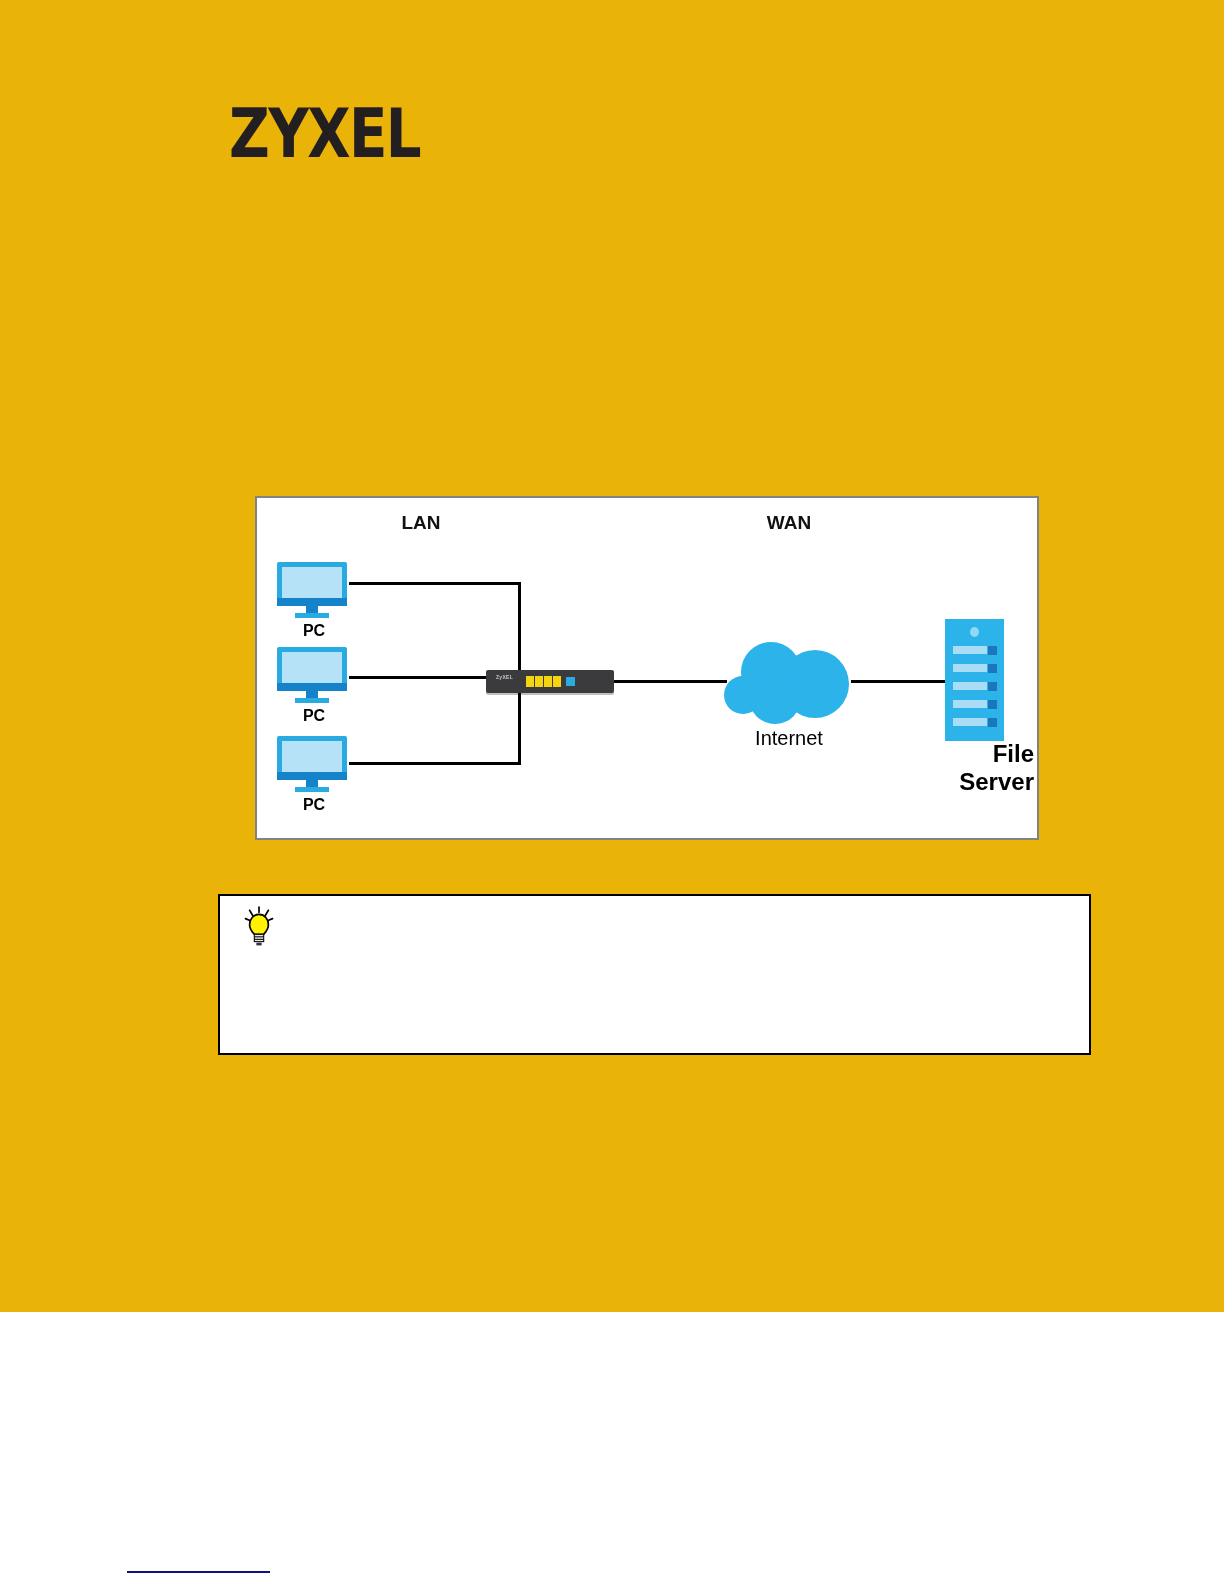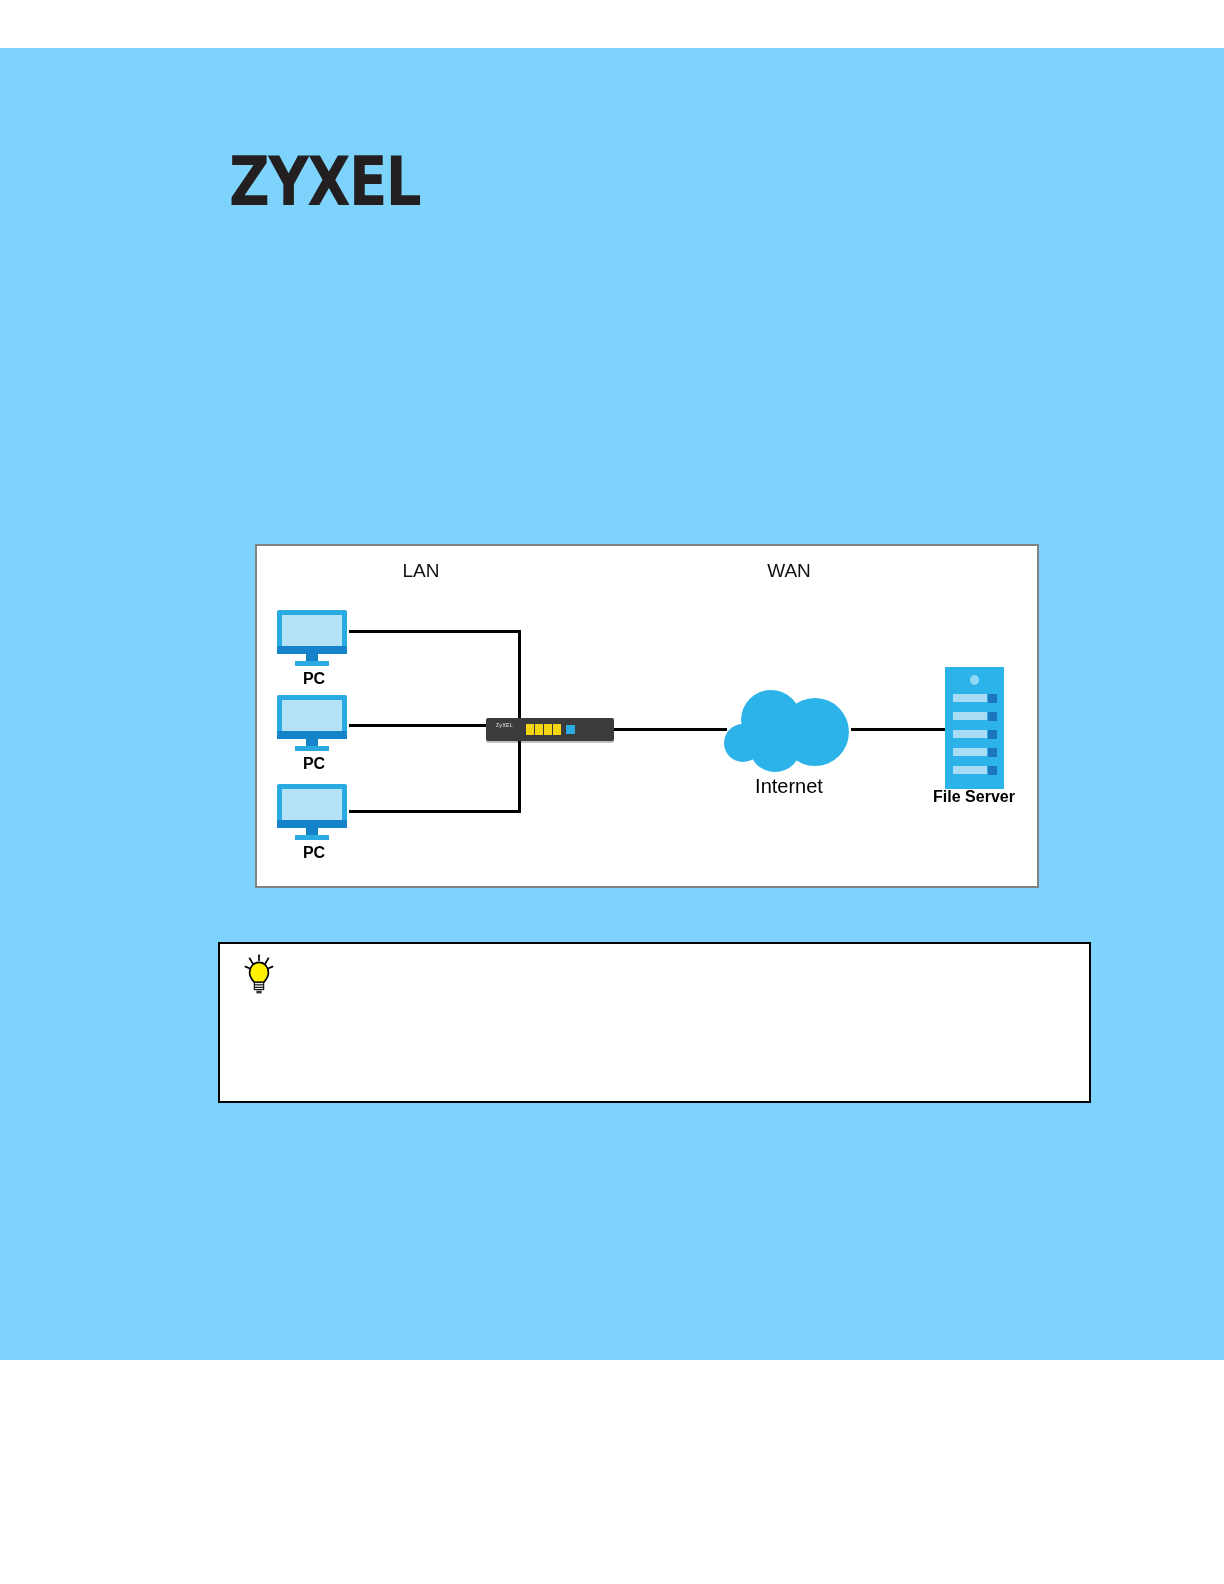--- a/index.html
+++ b/index.html
@@ -1,35 +1,35 @@
 <!DOCTYPE html>
 <html><head>
 <meta charset="utf-8">
 <style>
   html,body{margin:0;padding:0;background:#ffffff;}
   body{width:1224px;height:1584px;overflow:hidden;font-family:"Liberation Sans",sans-serif;}
-  .page{position:relative;width:1224px;height:1312px;background:#7dd3fc;margin-top:48px;}
+  .page{position:relative;width:1224px;height:1312px;background:#eab308;}
 
   
   .logo{
     position:absolute;left:229px;top:101px;
     font-family:"DejaVu Sans",sans-serif;
     font-size:67px;font-weight:800;letter-spacing:-2px;line-height:1;
     color:#231f20;transform:scaleX(0.84);transform-origin:left top;
     white-space:nowrap;
   }
 
   
   .diagram{
     position:absolute;left:255px;top:496px;width:780px;height:340px;
     border:2px solid #828282;background:#ffffff;
   }
   .zone-label{
     position:absolute;top:14px;width:100px;text-align:center;
-    font-weight:normal;font-size:19px;color:#111;
+    font-weight:bold;font-size:19px;color:#111;
   }
   .zone-label.lan{left:114px;}
   .zone-label.wan{left:482px;}
 
   .line{position:absolute;background:#000000;z-index:1;}
   .line.h{height:3px;}
   .line.v{width:3px;}
 
   .pc{position:absolute;left:20px;width:74px;text-align:center;z-index:2;}
   .pc svg{display:block;}
@@ -59,22 +59,22 @@
     background:#2bb3ea;z-index:2;
   }
   .server-led{
     position:absolute;left:25px;top:8px;width:9px;height:10px;
     background:#90d9f4;border-radius:50%;
   }
   .slot{position:absolute;left:0;width:59px;height:9px;}
   .slot .bar{position:absolute;left:8px;top:0;width:34px;height:8px;background:#a9dcf5;}
   .slot .sq{position:absolute;left:43px;top:0;width:9px;height:9px;background:#1b76be;}
   .fileserver-label{
-    position:absolute;left:657px;top:242px;width:120px;text-align:center;
-    font-weight:bold;font-size:16px;color:#000;
+    position:absolute;left:657px;top:242px;width:120px;text-align:right;
+    font-weight:bold;font-size:24px;color:#000;
   }
 
   
   .note-box{
     position:absolute;left:218px;top:894px;width:869px;height:157px;
     border:2px solid #000000;background:#ffffff;
   }
   .bulb{position:absolute;left:20px;top:8px;}
 
   

